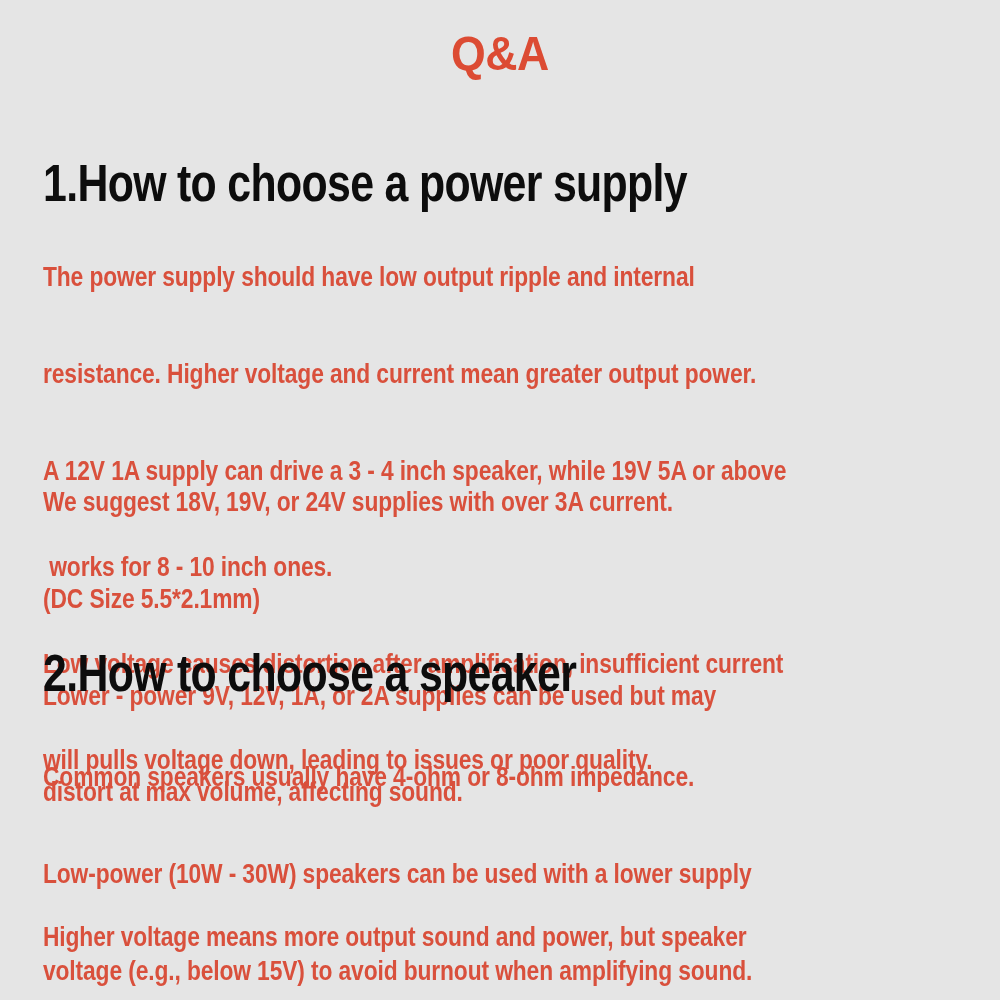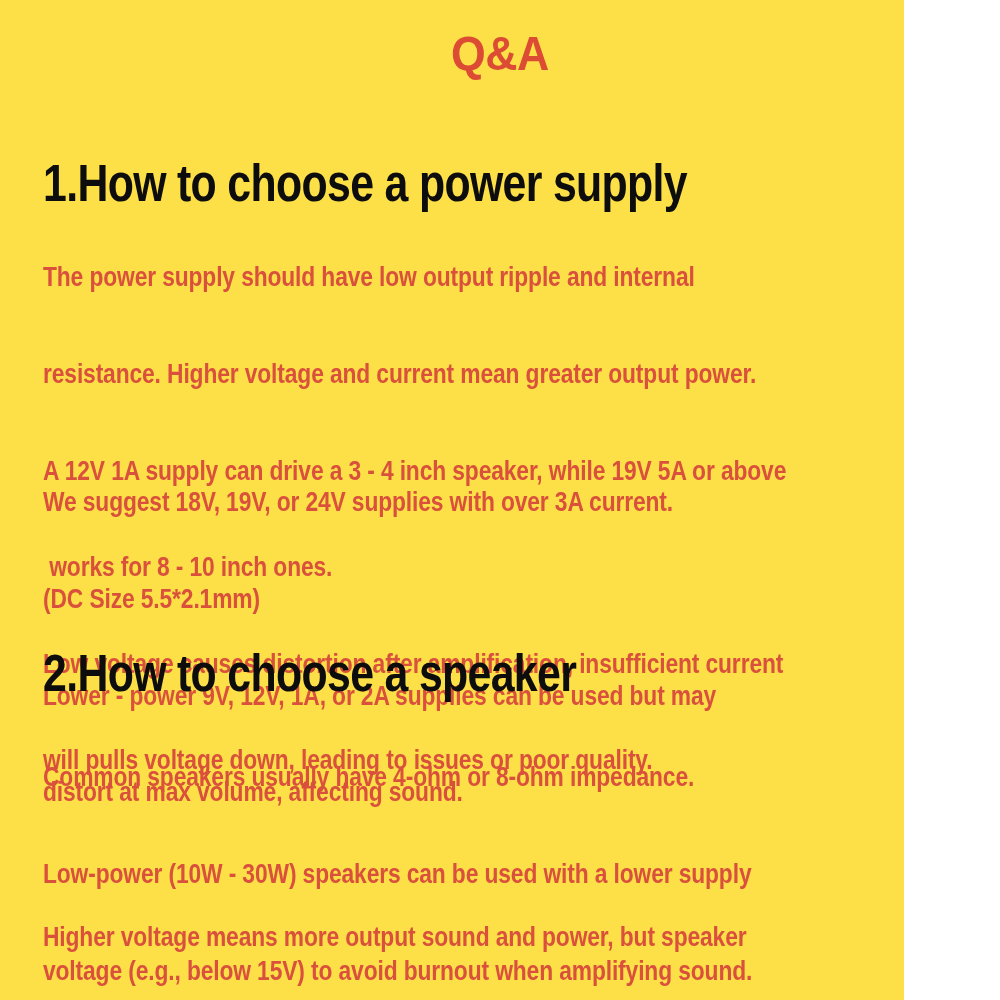--- a/index.html
+++ b/index.html
@@ -11,23 +11,23 @@
   body {
     width: 1000px;
     height: 1000px;
     overflow: hidden;
     font-family: "Liberation Sans", "DejaVu Sans", sans-serif;
     -webkit-font-smoothing: antialiased;
   }
 
   .page {
     position: relative;
-    width: 904px;
+    width: 1000px;
     height: 1000px;
-    background: #fde047;
+    background: #e5e5e5;
     box-sizing: border-box;
   }
 
   
   .doc-title {
     position: absolute;
     top: 26px;
     left: 0;
     width: 1000px;
     text-align: center;

